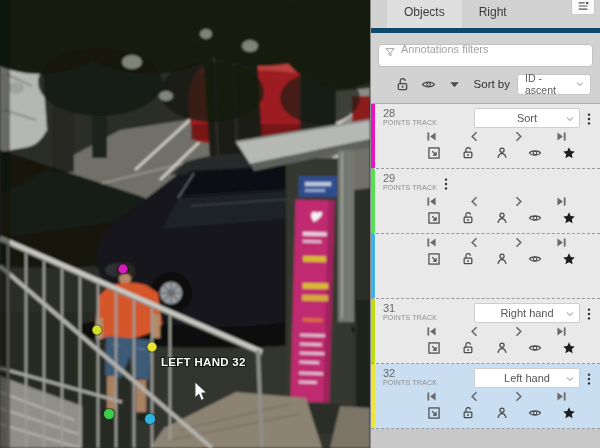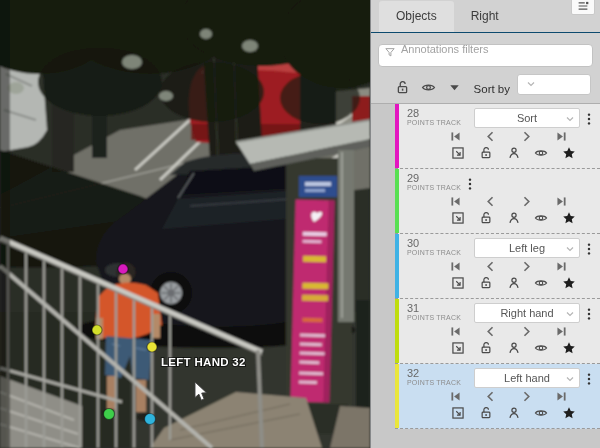--- a/index.html
+++ b/index.html
@@ -4,35 +4,35 @@
 <style>
   html,body{margin:0;padding:0;background:#777;}
   *{box-sizing:border-box;}
   .app{width:600px;height:448px;display:flex;font-family:"Liberation Sans",sans-serif;overflow:hidden;background:#2a2c27;}
   
   .photo{width:370px;height:448px;position:relative;flex:0 0 370px;background:#2a2c27;}
   .photo svg{display:block;}
   
   .sidebar{width:230px;height:448px;background:#c8c8c8;border-left:1px solid #86888a;display:flex;flex-direction:column;position:relative;}
   .side-header{background:#d2d2d2;border-bottom:1px solid #aeaeae;position:relative;}
-  .tabsbar{height:33px;display:flex;align-items:flex-end;padding-left:8px;border-bottom:1px solid #0c4a6e;position:relative;}
+  .tabsbar{height:33px;display:flex;align-items:flex-end;padding-left:16px;border-bottom:5px solid #0c4a6e;position:relative;}
   .tab{font-size:12px;color:#3c3c3c;padding:8px 17px 9px;cursor:pointer;}
   .tab.active{background:#dfdfdf;border-radius:3px 3px 0 0;}
   .mini-btn{position:absolute;right:5px;top:-3px;width:24px;height:18px;background:#fafafa;border:1px solid #c9c9c9;border-radius:2px;display:flex;align-items:center;justify-content:center;}
   .searchrow{padding:6px 7px 3px;}
   .search{width:100%;height:23px;background:#fff;border:1px solid #c2c2c2;border-radius:4px;font-size:11px;color:#444;padding:0 6px 12px 22px;outline:none;font-family:"Liberation Sans",sans-serif;}
   .search::placeholder{color:#a2a2a2;}
   .funnel{position:absolute;left:13px;top:46px;width:12px;height:12px;}
-  .sortrow{display:flex;align-items:flex-end;padding:4px 9px 8px 24px;}
+  .sortrow{display:flex;align-items:center;padding:4px 9px 8px 24px;}
   .hicon{width:15px;height:15px;margin-right:11px;display:block;}
   .sortlabel{margin-left:auto;font-size:11.5px;color:#2f2f2f;margin-right:7px;}
   .sortselect{width:74px;height:21px;background:#fff;border:1px solid #c6c6c6;border-radius:3px;display:flex;align-items:center;font-size:10.5px;color:#5a5a5a;padding:0 4px 0 7px;justify-content:space-between;}
   
   .objlist{flex:1;overflow:hidden;background:#c8c8c8;}
-  .card{height:65px;background:#e9e9e9;border-bottom:1px dashed #9a9a9a;position:relative;padding-left:8px;margin-left:24px;}
+  .card{height:65px;background:#e9e9e9;border-bottom:1px dashed #9a9a9a;position:relative;padding-left:8px;}
   .card.selected{background:#c9def1;}
   .strip{position:absolute;left:0;top:0;bottom:0;width:4px;}
   .card-head{display:flex;align-items:flex-start;padding:4px 3px 0 4px;height:24px;}
   .oid{font-size:11px;color:#686868;line-height:1.05;}
   .otype{font-size:7px;color:#8d8d8d;letter-spacing:.2px;white-space:nowrap;}
   .label-select{margin-left:auto;width:106px;height:20px;background:#fff;border:1px solid #cecece;border-radius:2px;display:flex;align-items:center;justify-content:center;font-size:11px;color:#555;position:relative;flex:0 0 106px;}
   .label-select .chev{position:absolute;right:3px;top:4px;width:12px;height:12px;}
   .menu-btn{width:16px;height:22px;display:flex;align-items:center;justify-content:center;margin-left:1px;}
   .nav-row{display:flex;justify-content:space-between;padding:2px 32px 0 46px;align-items:center;}
   .nav-row svg{width:13px;height:13px;display:block;}
@@ -299,20 +299,21 @@
             <use href="#i-lockopen"></use>
           </svg>
         <svg class="hicon" viewBox="0 0 16 16">
             <use href="#i-eye"></use>
           </svg>
         <svg class="hicon" viewBox="0 0 16 16">
             <use href="#i-caret"></use>
           </svg>
         <span class="sortlabel">Sort by</span>
         <div class="sortselect">
+          <span>ID - ascent</span>
           <svg width="12" height="12" viewBox="0 0 16 16">
               <use href="#i-chevdown"></use>
             </svg>
         </div>
       </div>
     </div>
 
     <div class="objlist">
 
       <div class="card">
@@ -444,37 +445,20 @@
           <span class="icon-btn">
               <svg viewBox="0 0 16 16">
                 <use href="#i-star"></use>
               </svg>
             </span>
         </div>
       </div>
 
       <div class="card">
         <div class="strip" style="background: rgb(63, 178, 229);"></div>
-        <div class="card-head">
-          <div>
-            <div class="oid">30</div>
-            <div class="otype">POINTS TRACK</div>
-          </div>
-          <div class="label-select">
-            <span>Left leg</span>
-            <svg class="chev" viewBox="0 0 16 16">
-                <use href="#i-chevdown"></use>
-              </svg>
-          </div>
-          <div class="menu-btn">
-            <svg width="14" height="16" viewBox="0 0 16 16">
-                <use href="#i-dotsv"></use>
-              </svg>
-          </div>
-        </div>
         <div class="nav-row">
           <span class="icon-btn">
               <svg viewBox="0 0 16 16">
                 <use href="#i-skipstart"></use>
               </svg>
             </span>
           <span class="icon-btn">
               <svg viewBox="0 0 16 16">
                 <use href="#i-chevleft"></use>
               </svg>

